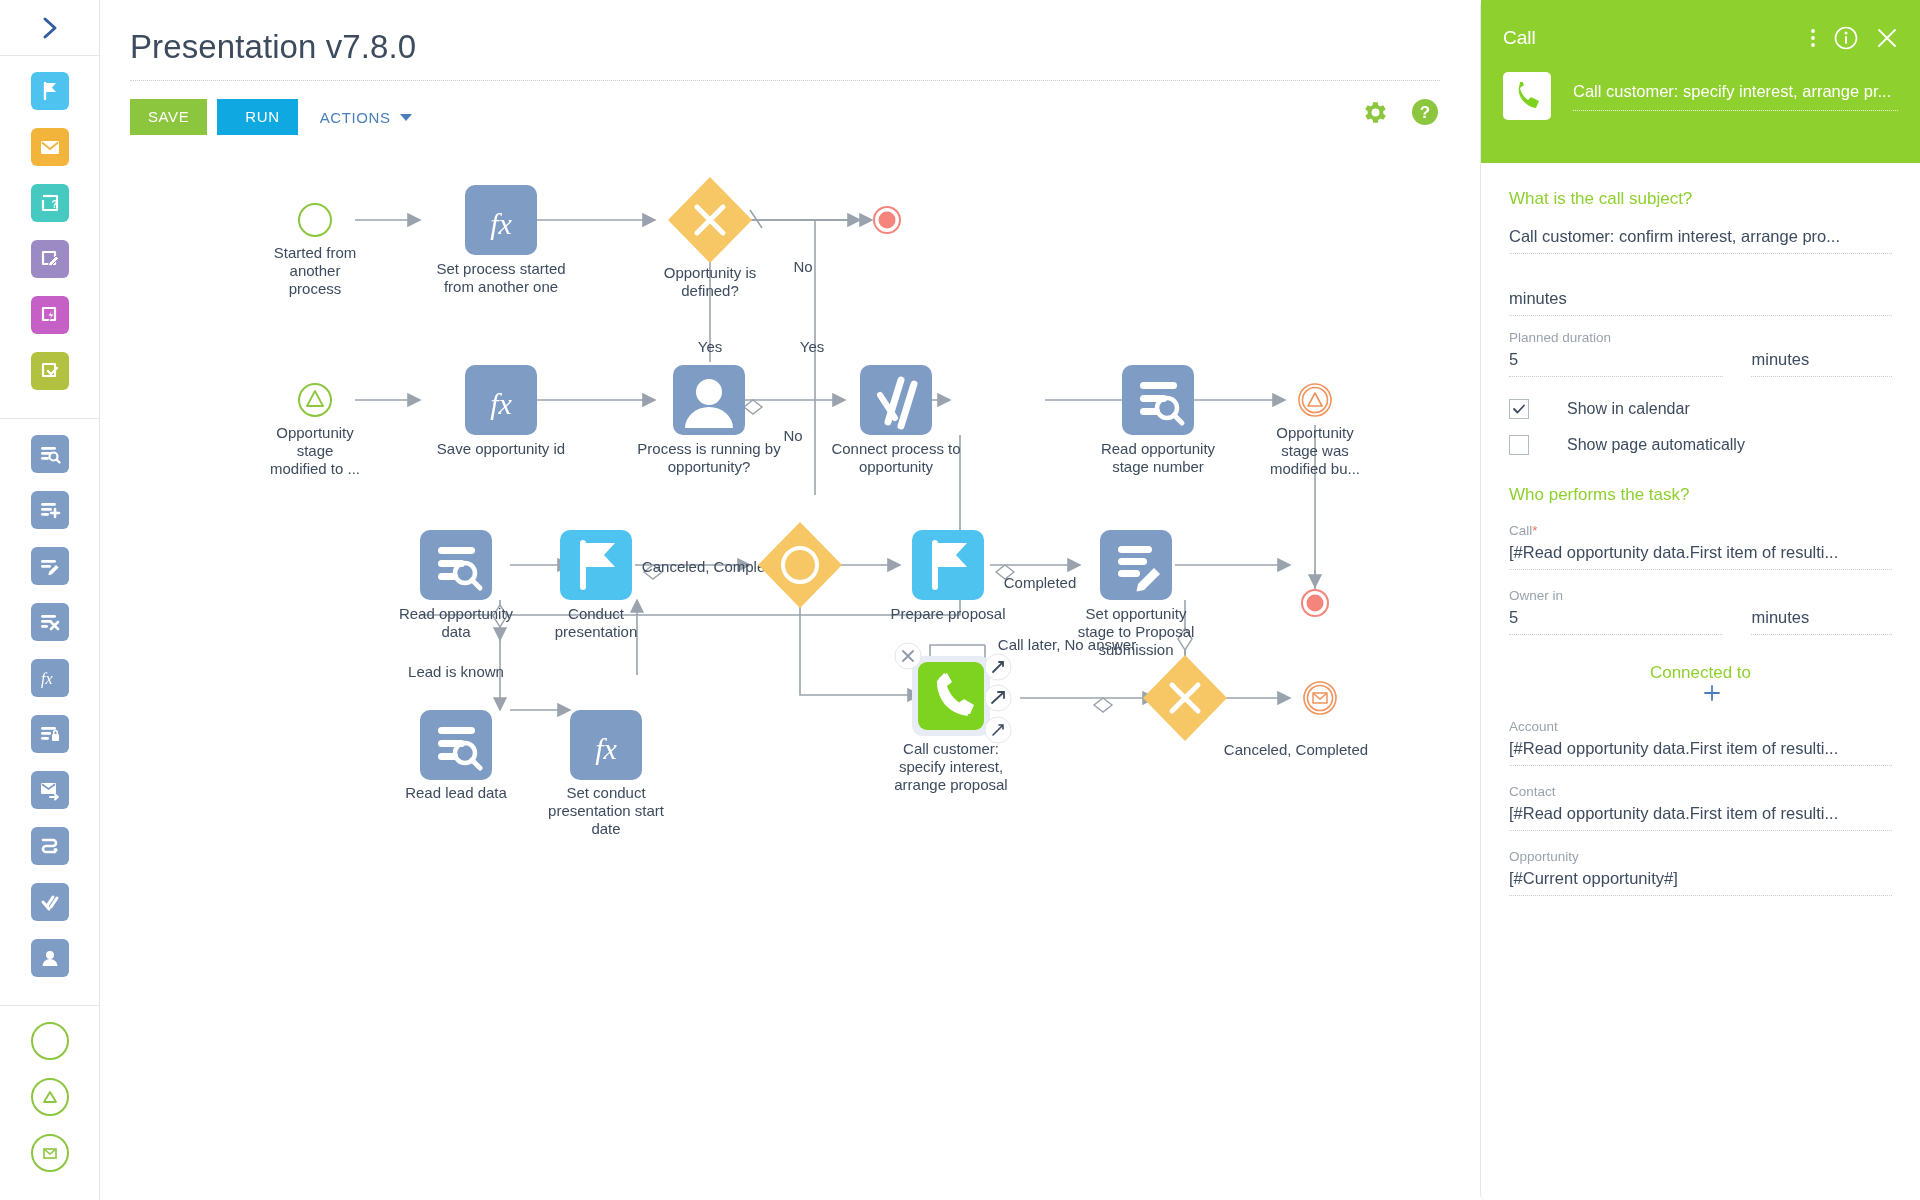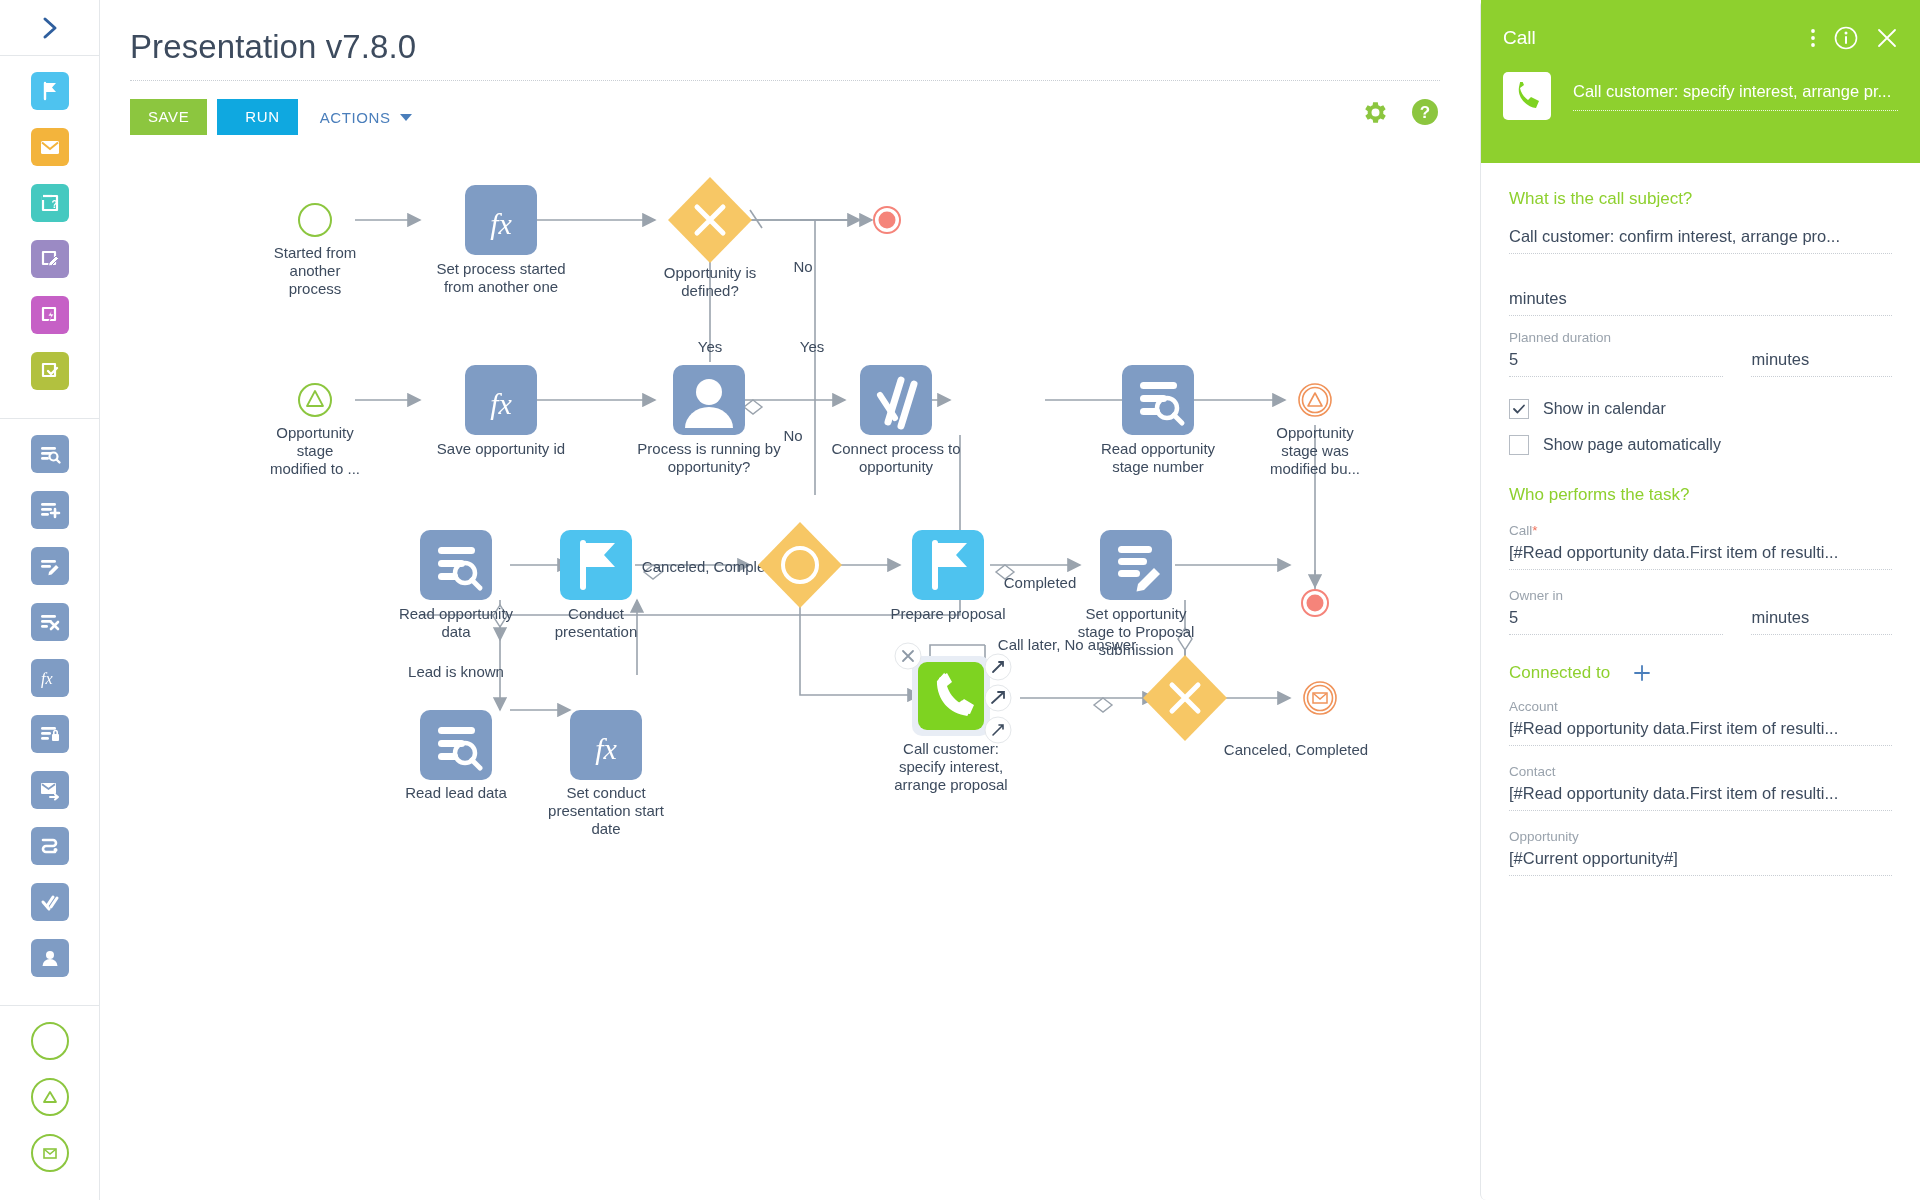--- a/index.html
+++ b/index.html
@@ -96,27 +96,27 @@
   .fld-label .req { color:#f0705a; }
   .fld-val {
     font-size:16.5px; color:#3d4b5e; padding-bottom:7px;
     border-bottom:1px dotted #c9ced4; white-space:nowrap; overflow:hidden;
     cursor:text;
   }
   .fld-row { display:flex; gap:28px; }
   .fld-row .c1 { flex:1 1 58%; }
   .fld-row .c2 { flex:1 1 38%; }
   .fld-val.empty { min-height:25px; }
-  .chk-row { display:flex; align-items:center; margin-bottom:16px; cursor:pointer; }
+  .chk-row { display:flex; align-items:center; margin-bottom:16px; cursor:pointer;gap:24px; }
   .chk {
     width:20px;height:20px;border:1px solid #b6bcc4;background:#fff;
     display:flex;align-items:center;justify-content:center;flex:0 0 20px;
   }
   .chk-label { margin-left:14px; font-size:16px; color:#3d4b5e; }
-  .conn-head { display:flex; align-items:center; margin-top:28px; margin-bottom:16px;}
+  .conn-head { display:flex; align-items:center; margin-top:28px; margin-bottom:16px;flex-direction:column;}
   .conn-head .sect-title { margin:0; }
   .plus-btn { margin-left:22px; cursor:pointer; display:flex; }
 </style>
 </head>
 <body>
 
 <div class="app">
 
   <div class="sidebar">
 

